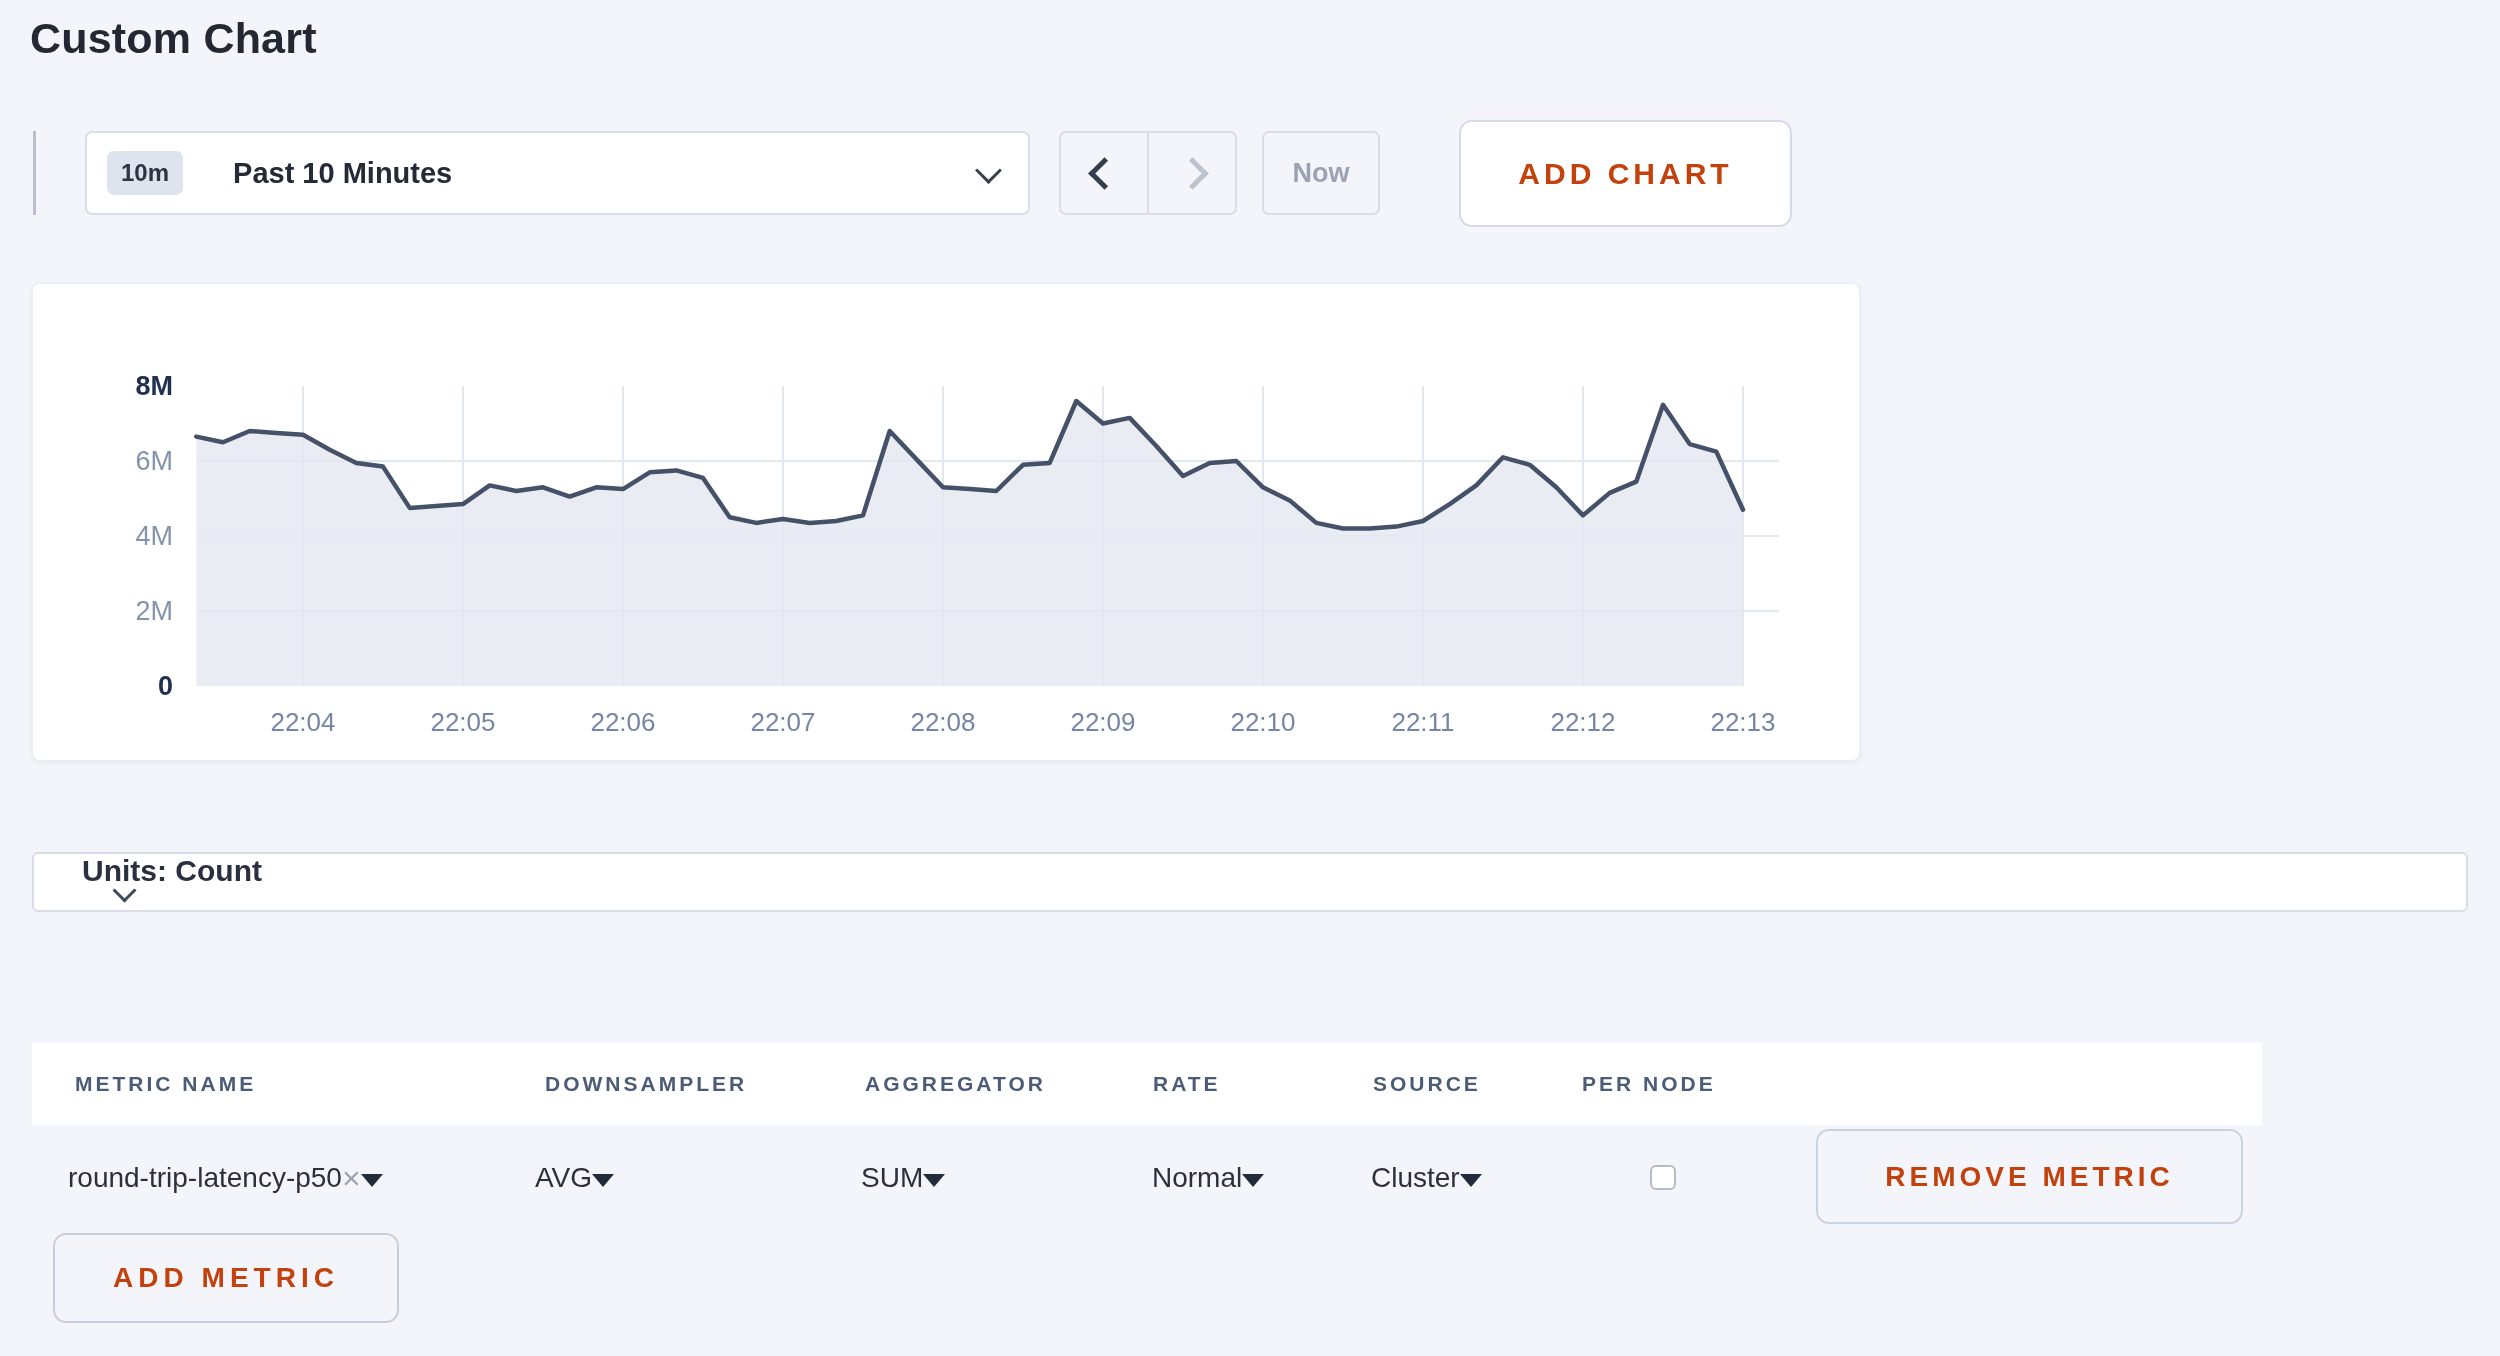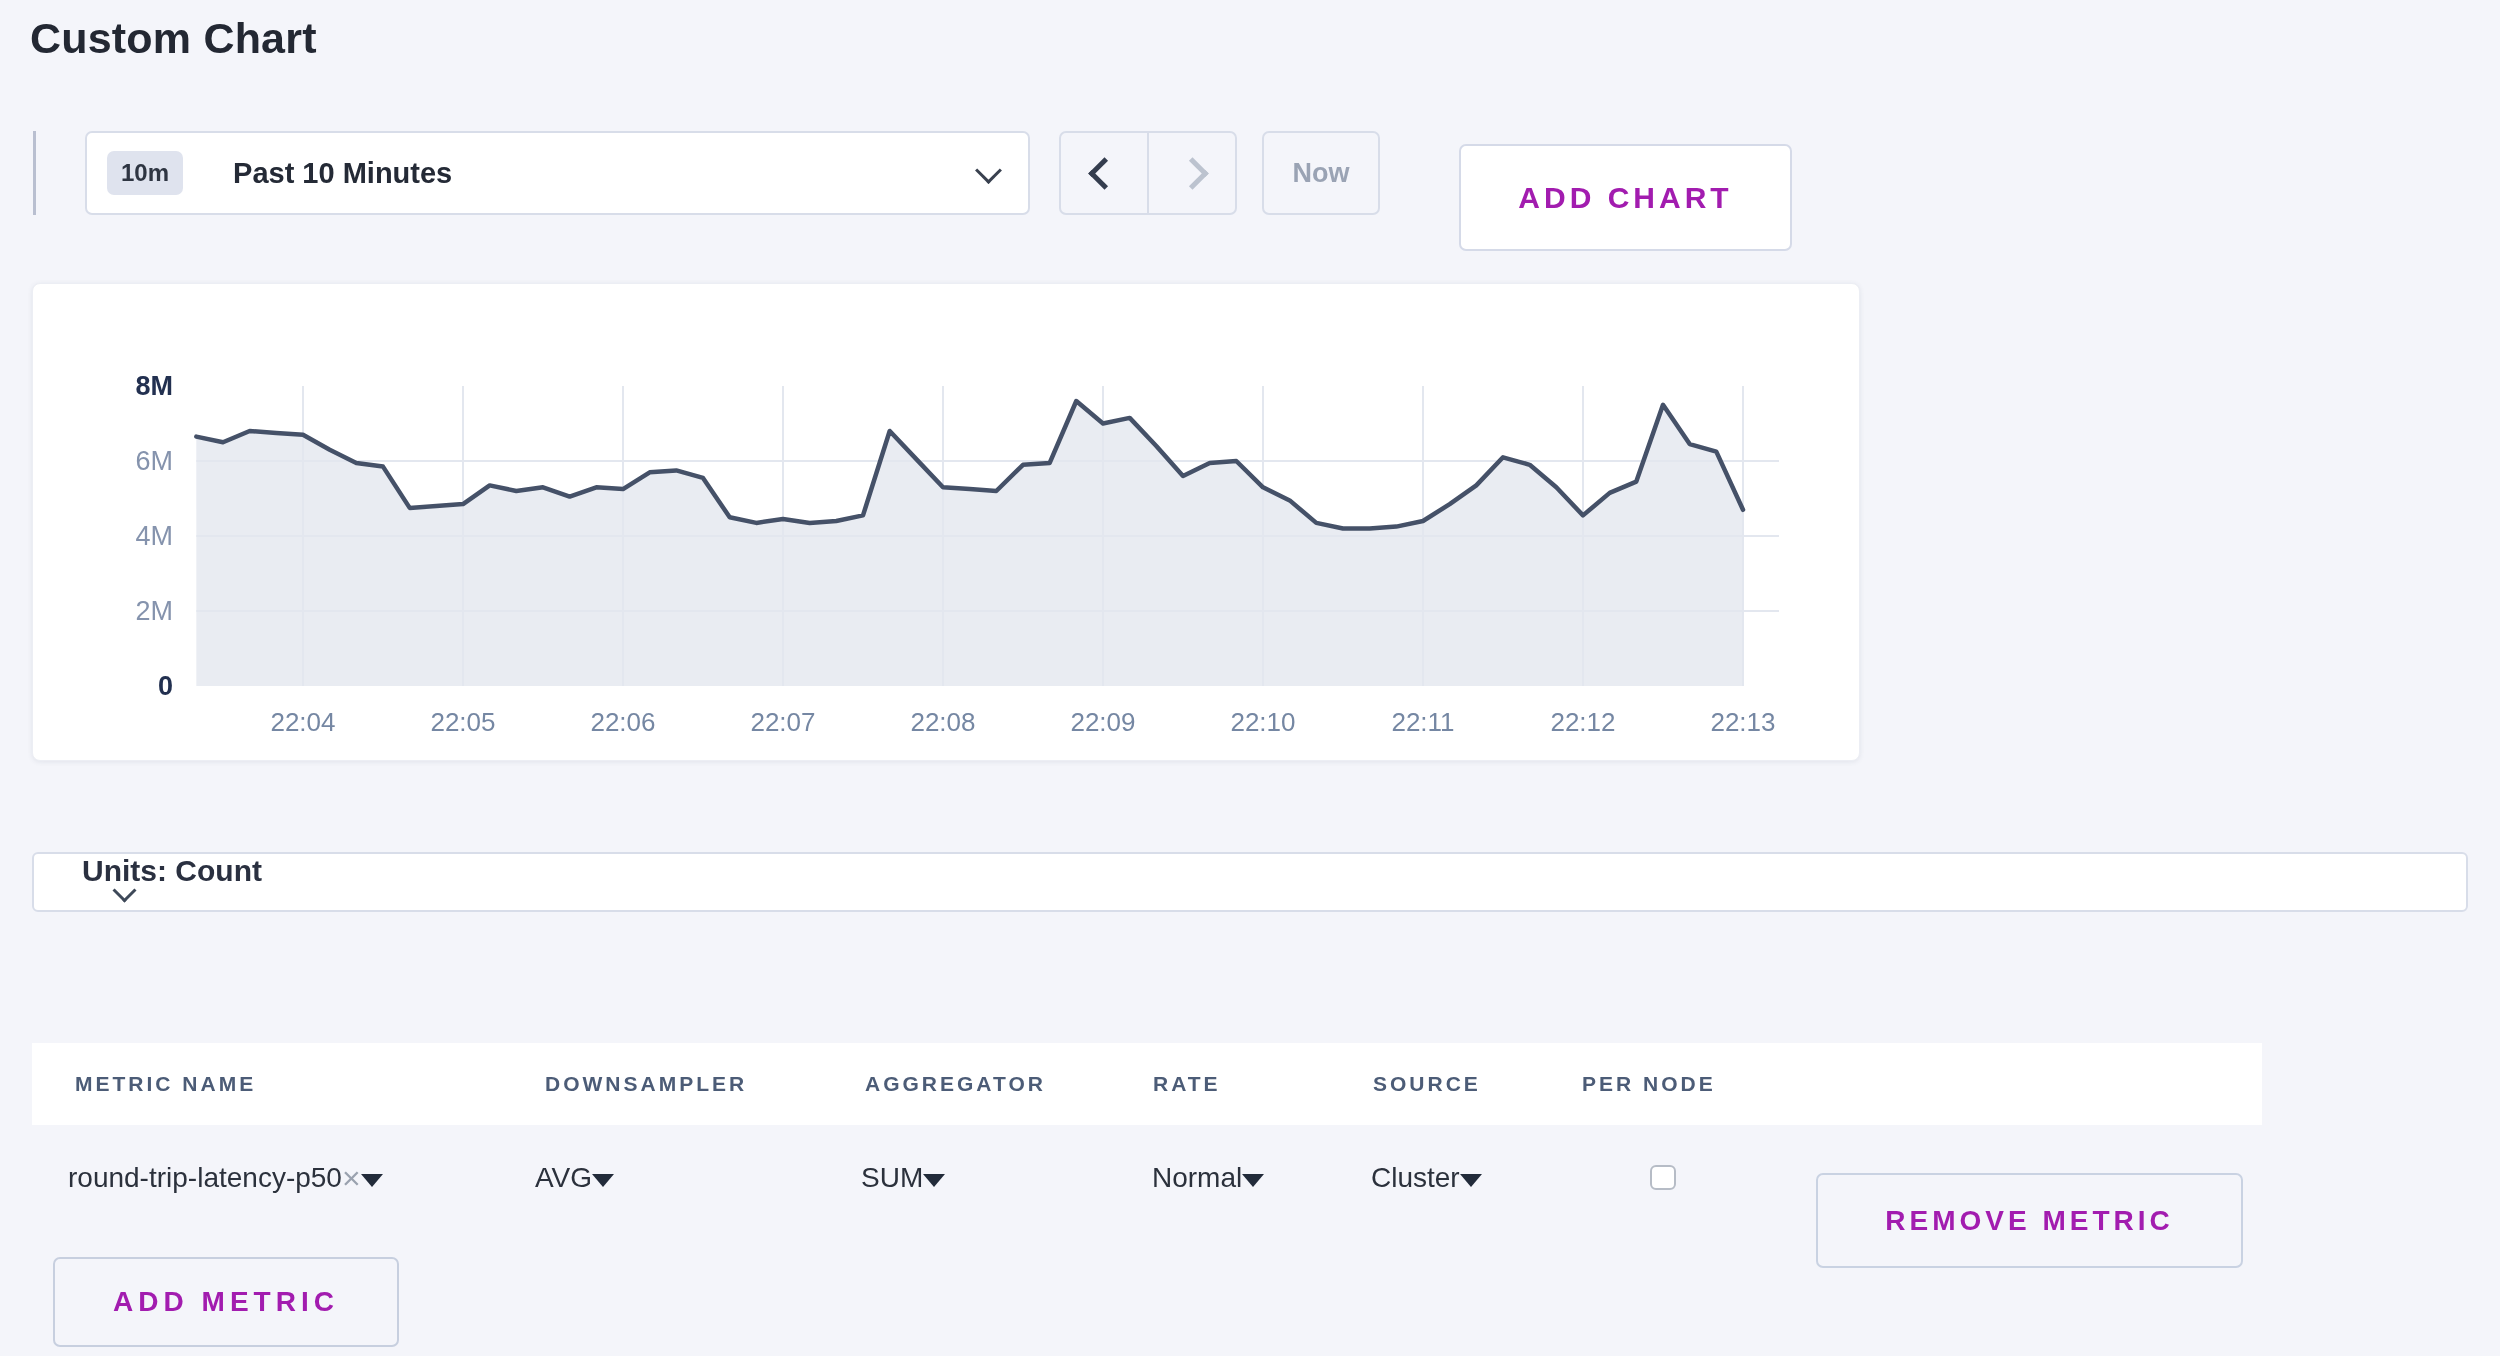--- a/index.html
+++ b/index.html
@@ -23,21 +23,21 @@
   .chev.down  { transform:rotate(45deg); margin-top:-6px; }
   .chev.left  { transform:rotate(135deg); border-width:0 5px 5px 0; padding:9px; border-color:#343d4e; }
   .chev.right { transform:rotate(-45deg); border-width:0 5px 5px 0; padding:9px; border-color:#bcc3cf; }
 
   .arrow-group { left:1059px; top:131px; width:178px; height:84px; border:2px solid #d8dde9; border-radius:7px; display:flex; }
   .arrow-btn { flex:1; display:flex; align-items:center; justify-content:center; cursor:pointer; }
   .arrow-btn + .arrow-btn { border-left:2px solid #d8dde9; }
 
   .now-btn { left:1262px; top:131px; width:118px; height:84px; border:2px solid #d8dde9; border-radius:7px; display:flex; align-items:center; justify-content:center; font-size:27px; font-weight:700; color:#9aa3b4; cursor:default; }
 
-  .btn-outline-blue { background:transparent; border:2px solid #c7cfdf; border-radius:7px; color:#a21caf; font-weight:700; display:flex; align-items:center; justify-content:center; cursor:pointer; font-family:"Liberation Sans",sans-serif;margin-top:24px; }
+  .btn-outline-blue { background:transparent; border:2px solid #c7cfdf; border-radius:13px; color:#c2410c; font-weight:700; display:flex; align-items:center; justify-content:center; cursor:pointer; font-family:"Liberation Sans",sans-serif; }
   .add-chart { left:1459px; top:120px; width:333px; height:107px; font-size:30px; letter-spacing:4px; background:#ffffff; border-color:#d5dae8; }
 
   
   .chart-panel { left:32px; top:283px; width:1828px; height:478px; background:#ffffff; border:1px solid #eceef4; border-radius:8px; box-shadow:0 1px 5px rgba(70,80,110,0.10); }
   .ylab { font-size:27px; fill:#8593ad; }
   .ylab-strong { font-weight:700; fill:#223050; }
   .xlab { font-size:26px; fill:#7587a3; }
 
   
   .units-bar { left:32px; top:852px; width:2436px; height:60px; background:#ffffff; border:2px solid #d8dde9; border-radius:6px; display:flex; align-items:flex-start; padding:0 28px 0 48px; cursor:pointer;flex-direction:column; }
@@ -49,21 +49,21 @@
   
   .thead { left:32px; top:1043px; width:2230px; height:82px; background:#ffffff; }
   .th { position:absolute; top:0; height:82px; display:flex; align-items:center; font-size:21px; font-weight:700; letter-spacing:3px; color:#4c5c77; }
 
   .mrow { left:32px; top:1125px; width:2436px; height:106px; }
   .cell { position:absolute; top:0; height:106px; display:flex; align-items:center; cursor:pointer; }
   .cell-text { font-size:28px; color:#2b313c; }
   .x-icon { font-size:32px; color:#9aa2af; line-height:1; cursor:pointer; }
   .caret-down { width:0; height:0; border-left:11px solid transparent; border-right:11px solid transparent; border-top:13px solid #222b3a; margin-top:4px; }
   .checkbox { position:absolute; left:1618px; top:40px; width:26px; height:25px; background:#ffffff; border:2px solid #b6bcc6; border-radius:6px; cursor:pointer; }
-  .remove-metric { left:1784px; top:24px; width:427px; height:95px; position:absolute; font-size:28px; letter-spacing:4px; border-color:#c9d2e2; }
+  .remove-metric { left:1784px; top:4px; width:427px; height:95px; position:absolute; font-size:28px; letter-spacing:4px; border-color:#c9d2e2; }
 
   .add-metric { left:53px; top:1233px; width:346px; height:90px; font-size:28px; letter-spacing:5px; }
 </style>
 </head>
 <body>
 
 <div id="app">
 
   <div class="abs page-title">Custom Chart</div>
 

